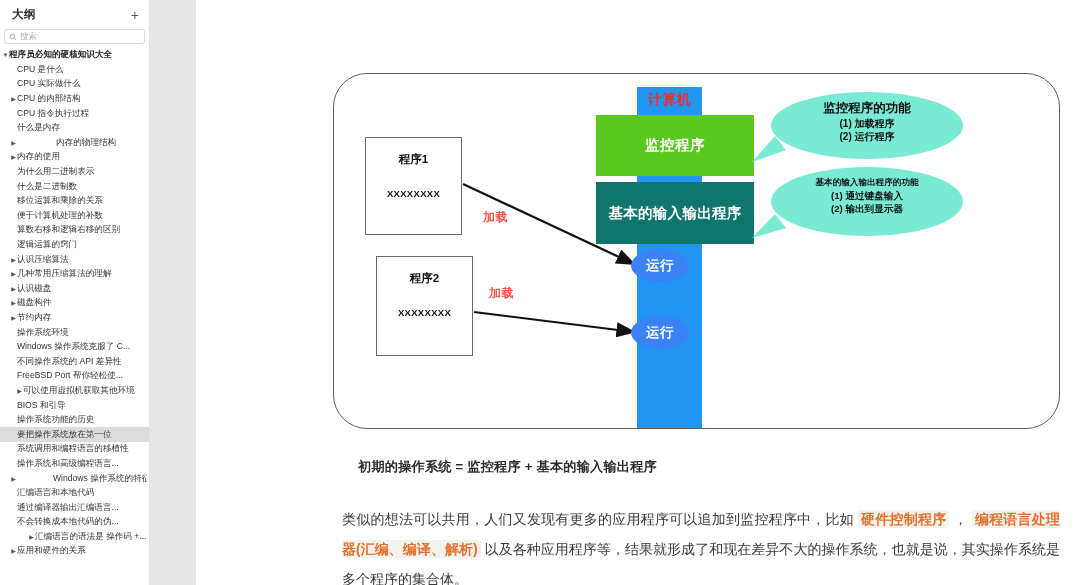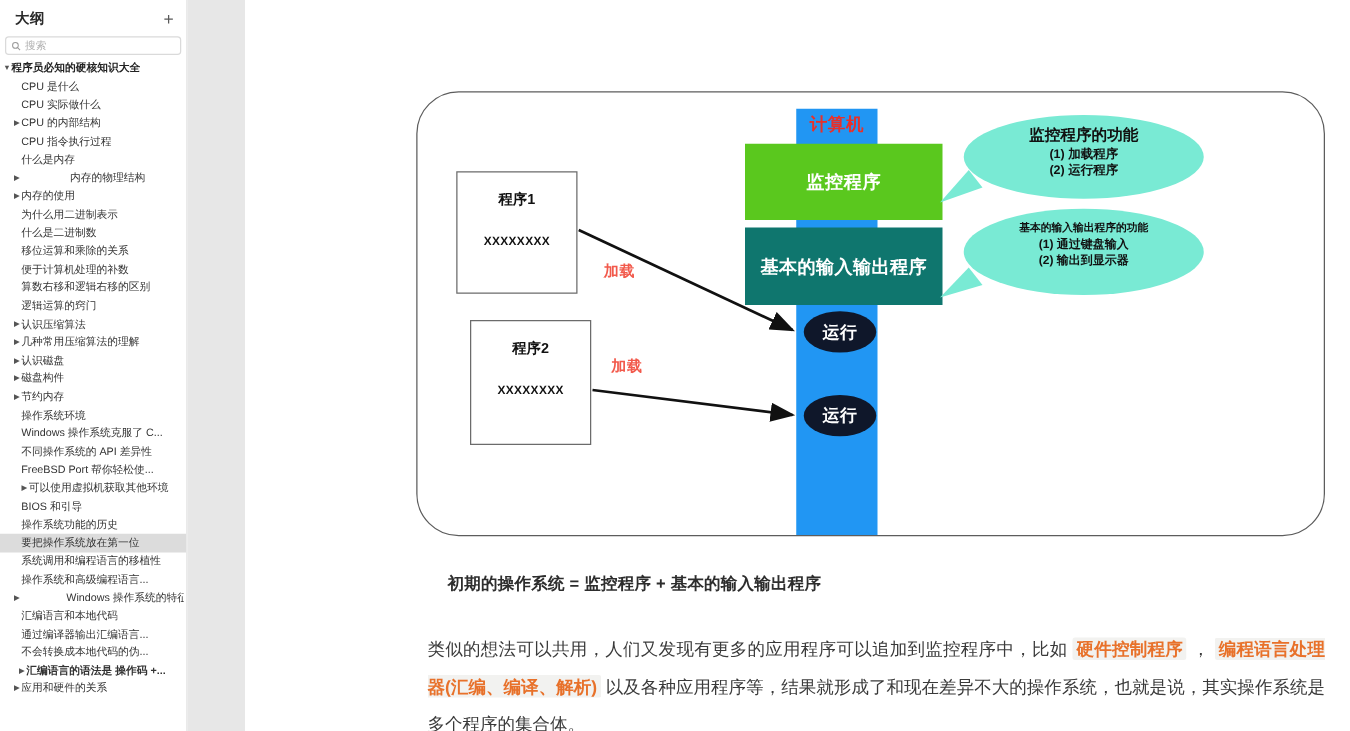--- a/index.html
+++ b/index.html
@@ -101,23 +101,23 @@
   .pink-box {
     position: absolute;
     left: 262px; top: 108px;
     width: 158px; height: 62px;
     background: #0f766e;
     display: flex; align-items: center; justify-content: center;
     color: #fff; font-size: 14.5px; font-weight: 700; letter-spacing: .3px;
   }
   .run-pill {
     position: absolute;
-    left: 309px;
+    left: 297px;
     width: 58px; height: 33px;
-    background: #0f172a;
+    background: #3b82f6;
     border-radius: 50%;
     display: flex; align-items: center; justify-content: center;
     color: #fff; font-size: 13.5px; font-weight: 700; letter-spacing: .5px;
   }
   .run-1 { top: 175px; }
   .run-2 { top: 242px; }
 
   
   .prog-box {
     position: absolute;
@@ -317,21 +317,21 @@
           <span class="sb-label">汇编语言和本地代码</span>
         </div>
         <div class="sb-row" style="padding-left: 10px;">
           <span class="sb-arrow none">▶</span>
           <span class="sb-label">通过编译器输出汇编语言...</span>
         </div>
         <div class="sb-row" style="padding-left: 10px;">
           <span class="sb-arrow none">▶</span>
           <span class="sb-label">不会转换成本地代码的伪...</span>
         </div>
-        <div class="sb-row" style="padding-left: 14px; font-weight: bold;">
+        <div class="sb-row" style="padding-left: 28px;">
           <span class="sb-arrow">▶</span>
           <span class="sb-label">汇编语言的语法是 操作码 +...</span>
         </div>
         <div class="sb-row" style="padding-left: 10px;">
           <span class="sb-arrow">▶</span>
           <span class="sb-label">应用和硬件的关系</span>
         </div>
       </div>
   </aside>
 

